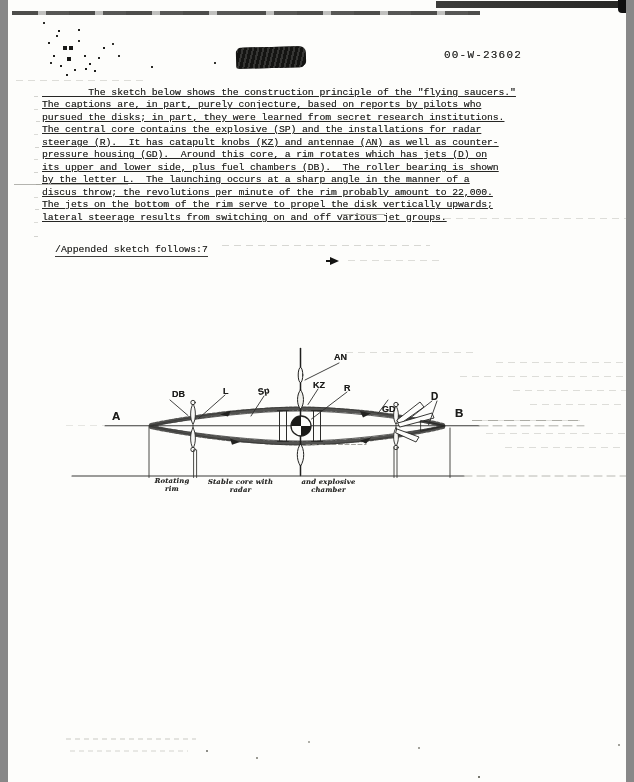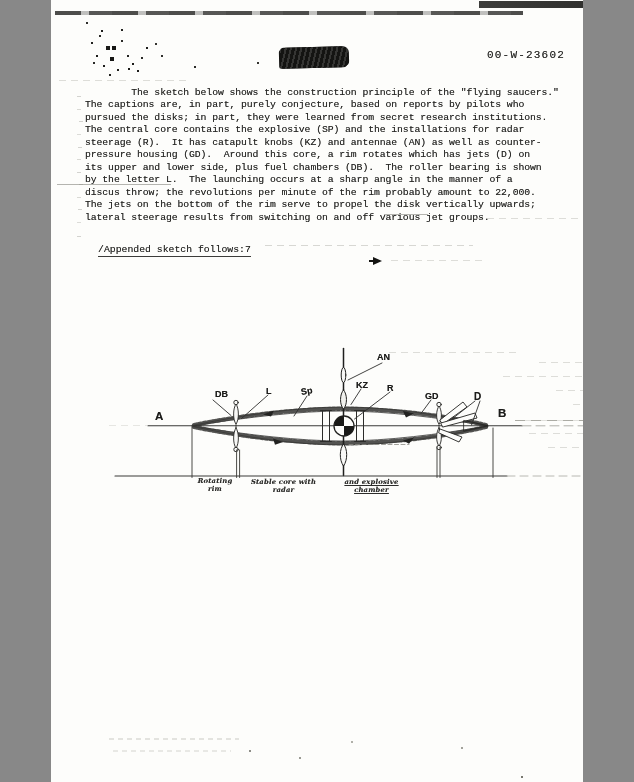--- a/index.html
+++ b/index.html
@@ -1,17 +1,17 @@
 <!DOCTYPE html>
 <html><head>
 <meta charset="utf-8">
 <style>
   html,body{margin:0;padding:0;background:#888;}
   .page{
-    position:relative; width:532px; height:782px; margin:0 auto;
+    position:relative; width:618px; height:782px; margin:0 auto;
     background:#fdfdfb; overflow:hidden;
     font-family:"Liberation Sans", sans-serif;
     color:#262624;
   }
   
   .strip{position:absolute;}
   .strip.s1{left:4px;top:11px;width:468px;height:4px;
     background:repeating-linear-gradient(90deg,#2e2e2c 0 26px,rgba(46,46,44,.35) 26px 34px,#3a3a38 34px 57px);
     opacity:.85;}
   .strip.s2{left:428px;top:1px;width:206px;height:7px;background:linear-gradient(90deg,#2c2c2a,#121210);opacity:.92;}
@@ -41,21 +41,21 @@
     border-radius:4px 7px 5px 3px;transform:rotate(-1.4deg);
     box-shadow:-2px 1px 0 -1px #141412, 2px -1px 0 -1px #141412;}
   .redaction::after{content:"";position:absolute;inset:0;
     background:repeating-linear-gradient(105deg,rgba(255,255,255,.14) 0 2px,transparent 2px 5px);}
   
   .docnum{position:absolute;left:436px;top:49px;
     font:11px/13px "Liberation Mono", monospace;letter-spacing:1.2px;color:#2b2b29;
     text-shadow:0 0 .5px rgba(30,30,28,.6);}
   .body-text{position:absolute;left:34px;top:87px;width:492px;
     font:9.8px/12.45px "Liberation Mono", monospace;letter-spacing:-.1px;
-    white-space:pre; color:#262624; text-shadow:0 0 .5px rgba(30,30,28,.55);}
+    white-space:pre; color:#262624; text-shadow:0 0 .5px rgba(30,30,28,.55);text-decoration:underline;}
   .appended{position:absolute;left:47px;top:232px;
     font:9.8px/12px "Liberation Mono", monospace;color:#262624;
     text-shadow:0 0 .5px rgba(30,30,28,.55);margin-top:12px;}
   .appended .u{border-bottom:1px solid #3c3c3a;padding-bottom:1px;}
   
   .arrow-mark{position:absolute;left:322px;top:257px;width:0;height:0;
     border-top:4px solid transparent;border-bottom:4px solid transparent;border-left:9px solid #141412;}
   .arrow-mark::before{content:"";position:absolute;left:-13px;top:-1px;width:6px;height:2px;background:#141412;}
   
   .dlabel{position:absolute;font:bold 9px/10px "Liberation Sans", sans-serif;color:#1c1c1a;
@@ -198,28 +198,28 @@
       <path d="M298,444.5 H358" stroke="#8a8a84" stroke-width=".8" stroke-dasharray="4 2.5"></path>
     </g>
   </svg>
 
   <div class="dlabel" style="left:326px;top:352px;">AN</div>
   <div class="dlabel" style="left:305px;top:380px;">KZ</div>
   <div class="dlabel" style="left:336px;top:383px;">R</div>
   <div class="dlabel" style="left:250px;top:386px;transform:rotate(-10deg);">Sp</div>
   <div class="dlabel" style="left:215px;top:386px;">L</div>
   <div class="dlabel" style="left:164px;top:389px;">DB</div>
-  <div class="dlabel" style="left:374px;top:391px;">GD</div>
+  <div class="dlabel" style="left:374px;top:404px;">GD</div>
   <div class="dlabel" style="left:423px;top:392px;font-size:10px;">D</div>
   <div class="dlabel big" style="left:104px;top:410px;">A</div>
   <div class="dlabel big" style="left:447px;top:407px;">B</div>
 
   <div class="cap" style="left:141px;top:478px;width:46px;">
     <span style="display:block;text-align:center;">Rotating</span>
     <span style="display:block;">rim</span>
   </div>
   <div class="cap" style="left:190px;top:479px;width:85px;">Stable core with radar</div>
-  <div class="cap" style="left:277px;top:479px;width:87px;text-decoration:underline;">and explosive chamber</div>
+  <div class="cap" style="left:277px;top:479px;width:87px;">and explosive chamber</div>
 
   <div class="bottom-noise"></div>
   <div class="bottom-noise n2"></div>
   <div class="bottom-specks"></div>
 </div>
 
 </body></html>

